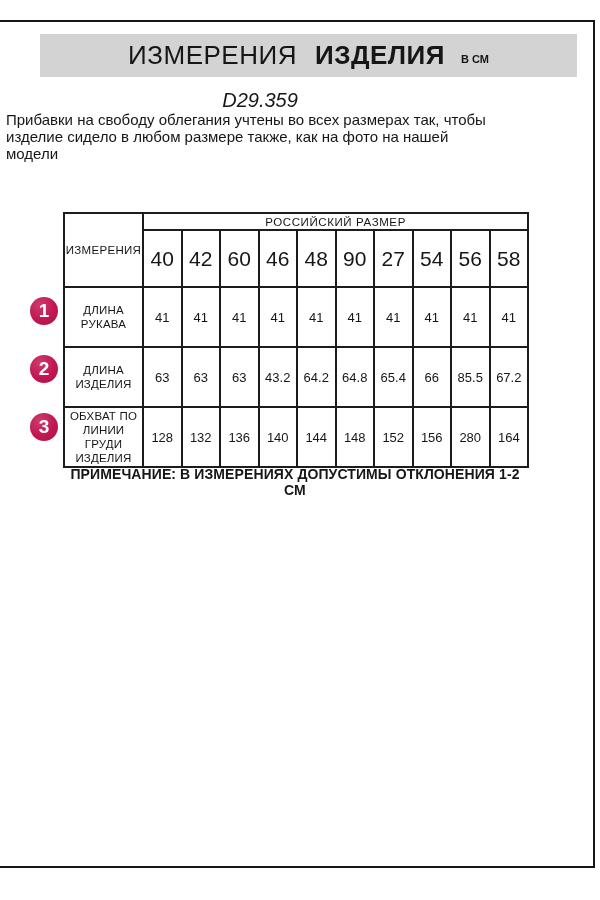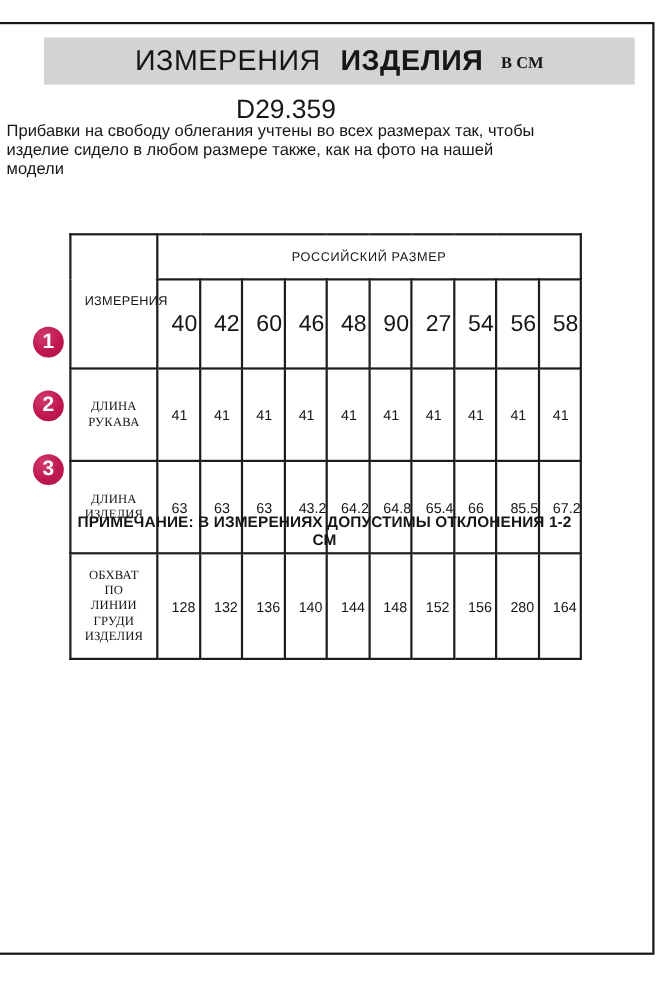--- a/index.html
+++ b/index.html
@@ -33,34 +33,34 @@
     font-weight: normal;
     letter-spacing: 0.5px;
   }
   .title-bar .t2 {
     font-size: 26px;
     font-weight: bold;
     letter-spacing: 0.5px;
     margin-left: 18px;
   }
   .title-bar .t3 {
-    font-size: 15px;
+    font-size: 11px;
     font-weight: bold;
     margin-left: 16px;
     position: relative;
     top: 3px;
-    font-family: Liberation Serif, serif;
   }
   .product-code {
     position: absolute;
     left: 0; top: 89px;
     width: 520px;
     text-align: center;
-    font-size: 24px;
+    font-size: 20px;
     line-height: 22px;
+    font-style: italic;
   }
   .description {
     position: absolute;
     left: 6px; top: 111px;
     width: 500px;
     text-align: left;
     font-size: 15px;
     line-height: 17px;
     white-space: pre-line;
   }
@@ -68,21 +68,21 @@
     position: absolute;
     left: 63px; top: 212px;
     border-collapse: collapse;
     table-layout: fixed;
     width: 464px;
   }
   table.size-table td, table.size-table th {
     border: 2px solid #1c1c1c;
     text-align: center;
     vertical-align: middle;
-    padding: 12px;
+    padding: 0;
     font-weight: normal;
   }
   th.group-header {
     height: 15px;
     font-size: 11.5px;
     letter-spacing: 0.6px;
   }
   th.corner {
     font-size: 11.5px;
     letter-spacing: 0.3px;
@@ -91,21 +91,20 @@
     height: 55px;
     font-size: 21px;
     font-weight: bold;
   }
   td.row-label {
     height: 58px;
     font-size: 11.5px;
     line-height: 14px;
     white-space: pre-line;
     letter-spacing: 0.2px;
-    font-family: Liberation Serif, serif;
   }
   td.val {
     font-size: 13px;
     border-radius: 12px;
   }
   .num-circle {
     position: absolute;
     left: 30px;
     width: 28px; height: 28px;
     border-radius: 50%;

